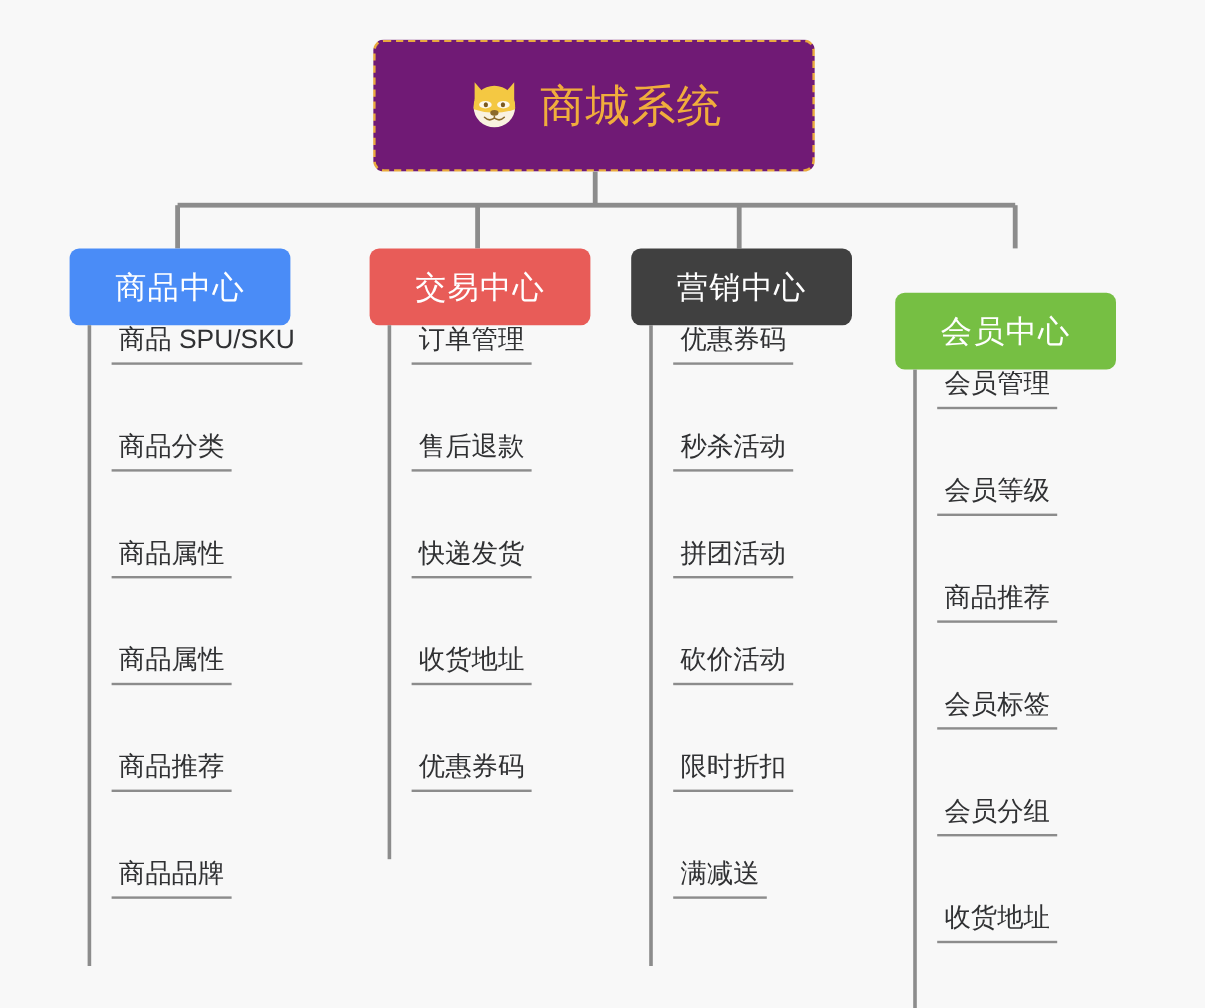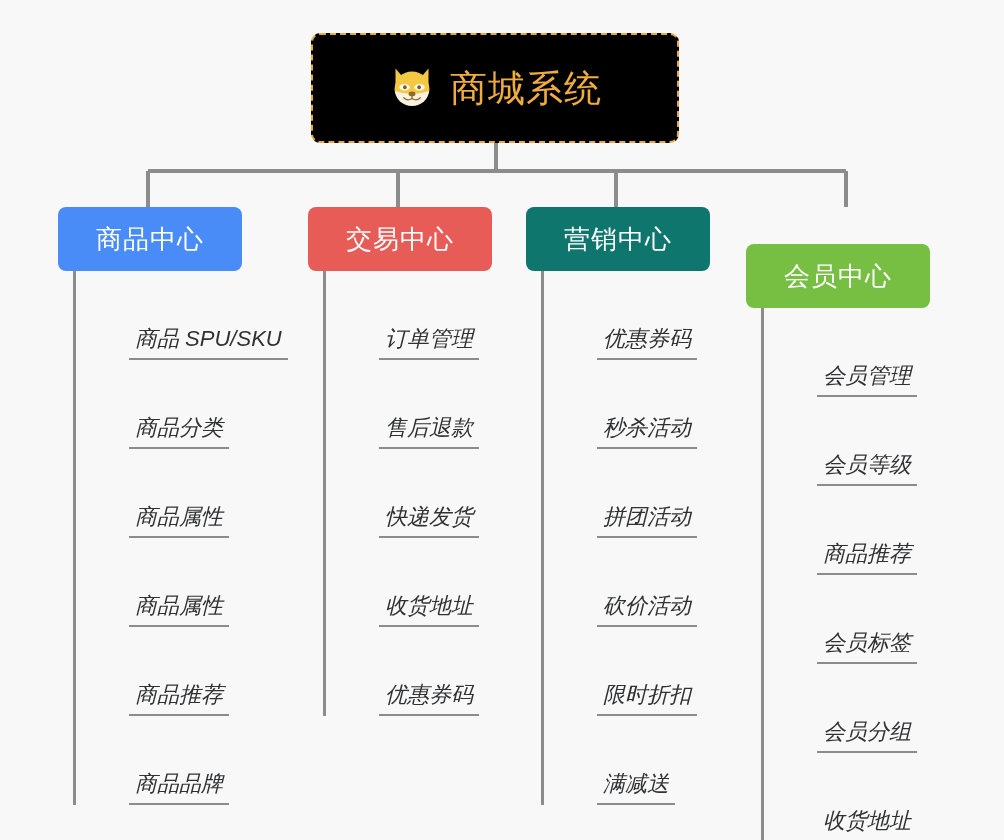--- a/index.html
+++ b/index.html
@@ -19,21 +19,21 @@
     background: #f8f8f8;
   }
 
   
   .root-node {
     position: absolute;
     left: 311px;
     top: 33px;
     width: 368px;
     height: 110px;
-    background: #000000;
+    background: #701a75;
     border: 2px dashed #e9a93e;
     border-radius: 9px;
     display: flex;
     align-items: center;
     justify-content: center;
     gap: 14px;
   }
   .root-emoji {
     width: 48px;
     height: 48px;
@@ -94,23 +94,22 @@
   .leaf-stack {
     position: relative;
     margin-left: 15px;
     padding-left: 0;
     border-left: 3px solid #8c8c8c;
   }
   .leaf {
     height: 89px;
     position: relative;
     display: flex;
-    align-items: flex-end;
-    padding-left: 53px;
-    font-style: italic;
+    align-items: flex-start;
+    padding-left: 17px;
   }
   .leaf-label {
     font-size: 22px;
     color: #303133;
     line-height: 1.1;
     white-space: nowrap;
     padding: 0 6px 7px 6px;
     border-bottom: 2px solid #8c8c8c;
   }
 </style>
@@ -185,21 +184,21 @@
       <div class="leaf">
           <span class="leaf-label">收货地址</span>
         </div>
       <div class="leaf">
           <span class="leaf-label">优惠券码</span>
         </div>
     </div>
   </div>
 
   <div class="column" id="col-2" style="left: 526px; width: 184px;">
-    <div class="cat-box" style="background: #0f766e; width: 184px;">营销中心</div>
+    <div class="cat-box" style="background: #404040; width: 184px;">营销中心</div>
     <div class="leaf-stack">
       <div class="leaf">
           <span class="leaf-label">优惠券码</span>
         </div>
       <div class="leaf">
           <span class="leaf-label">秒杀活动</span>
         </div>
       <div class="leaf">
           <span class="leaf-label">拼团活动</span>
         </div>

